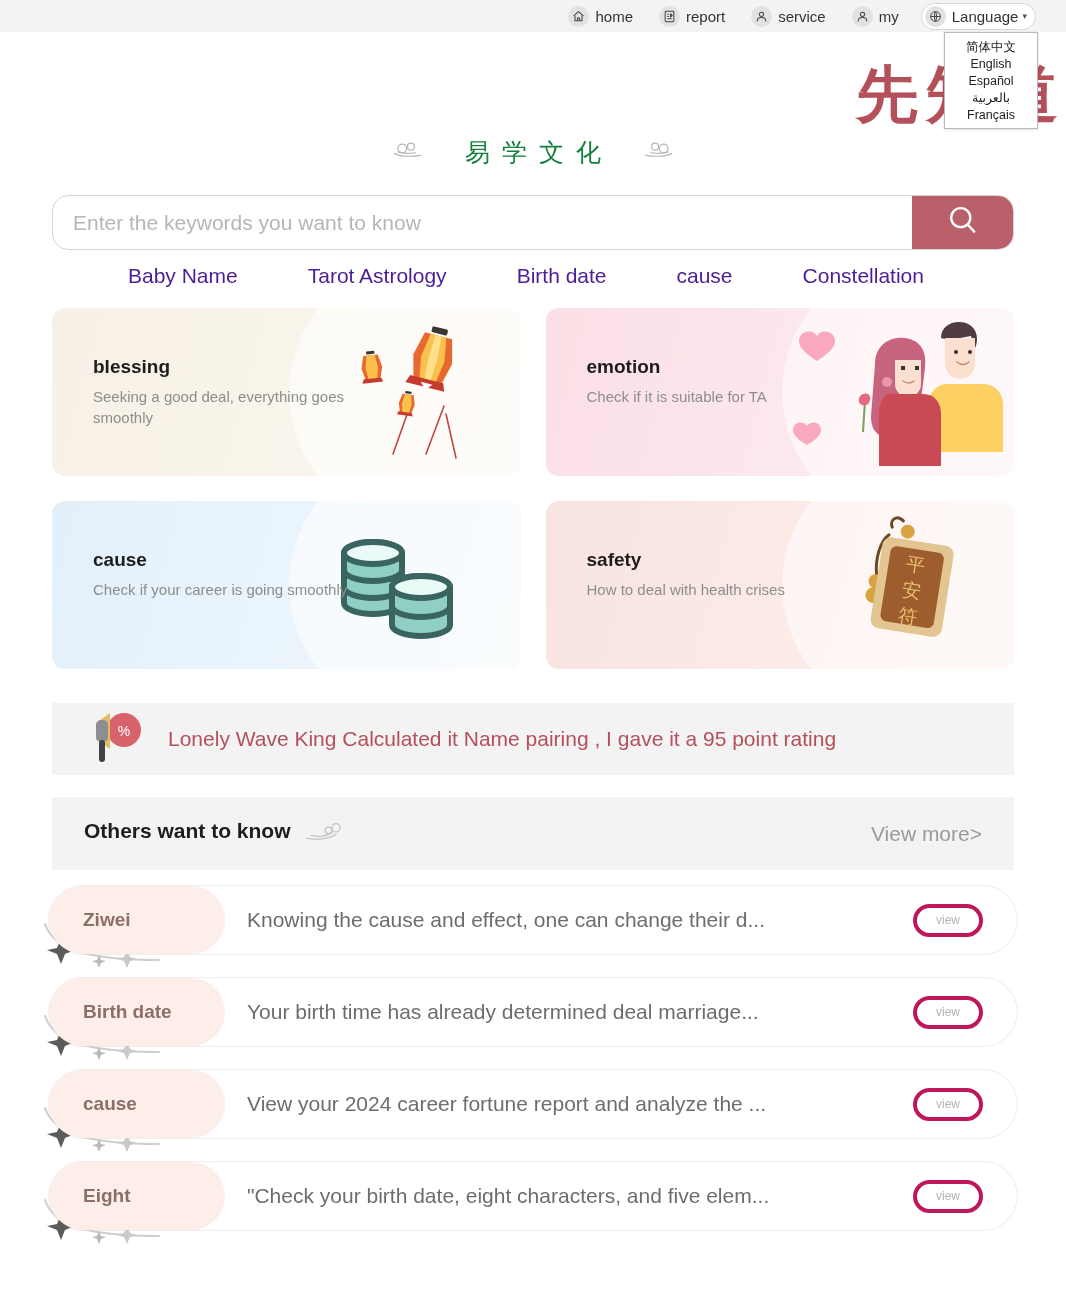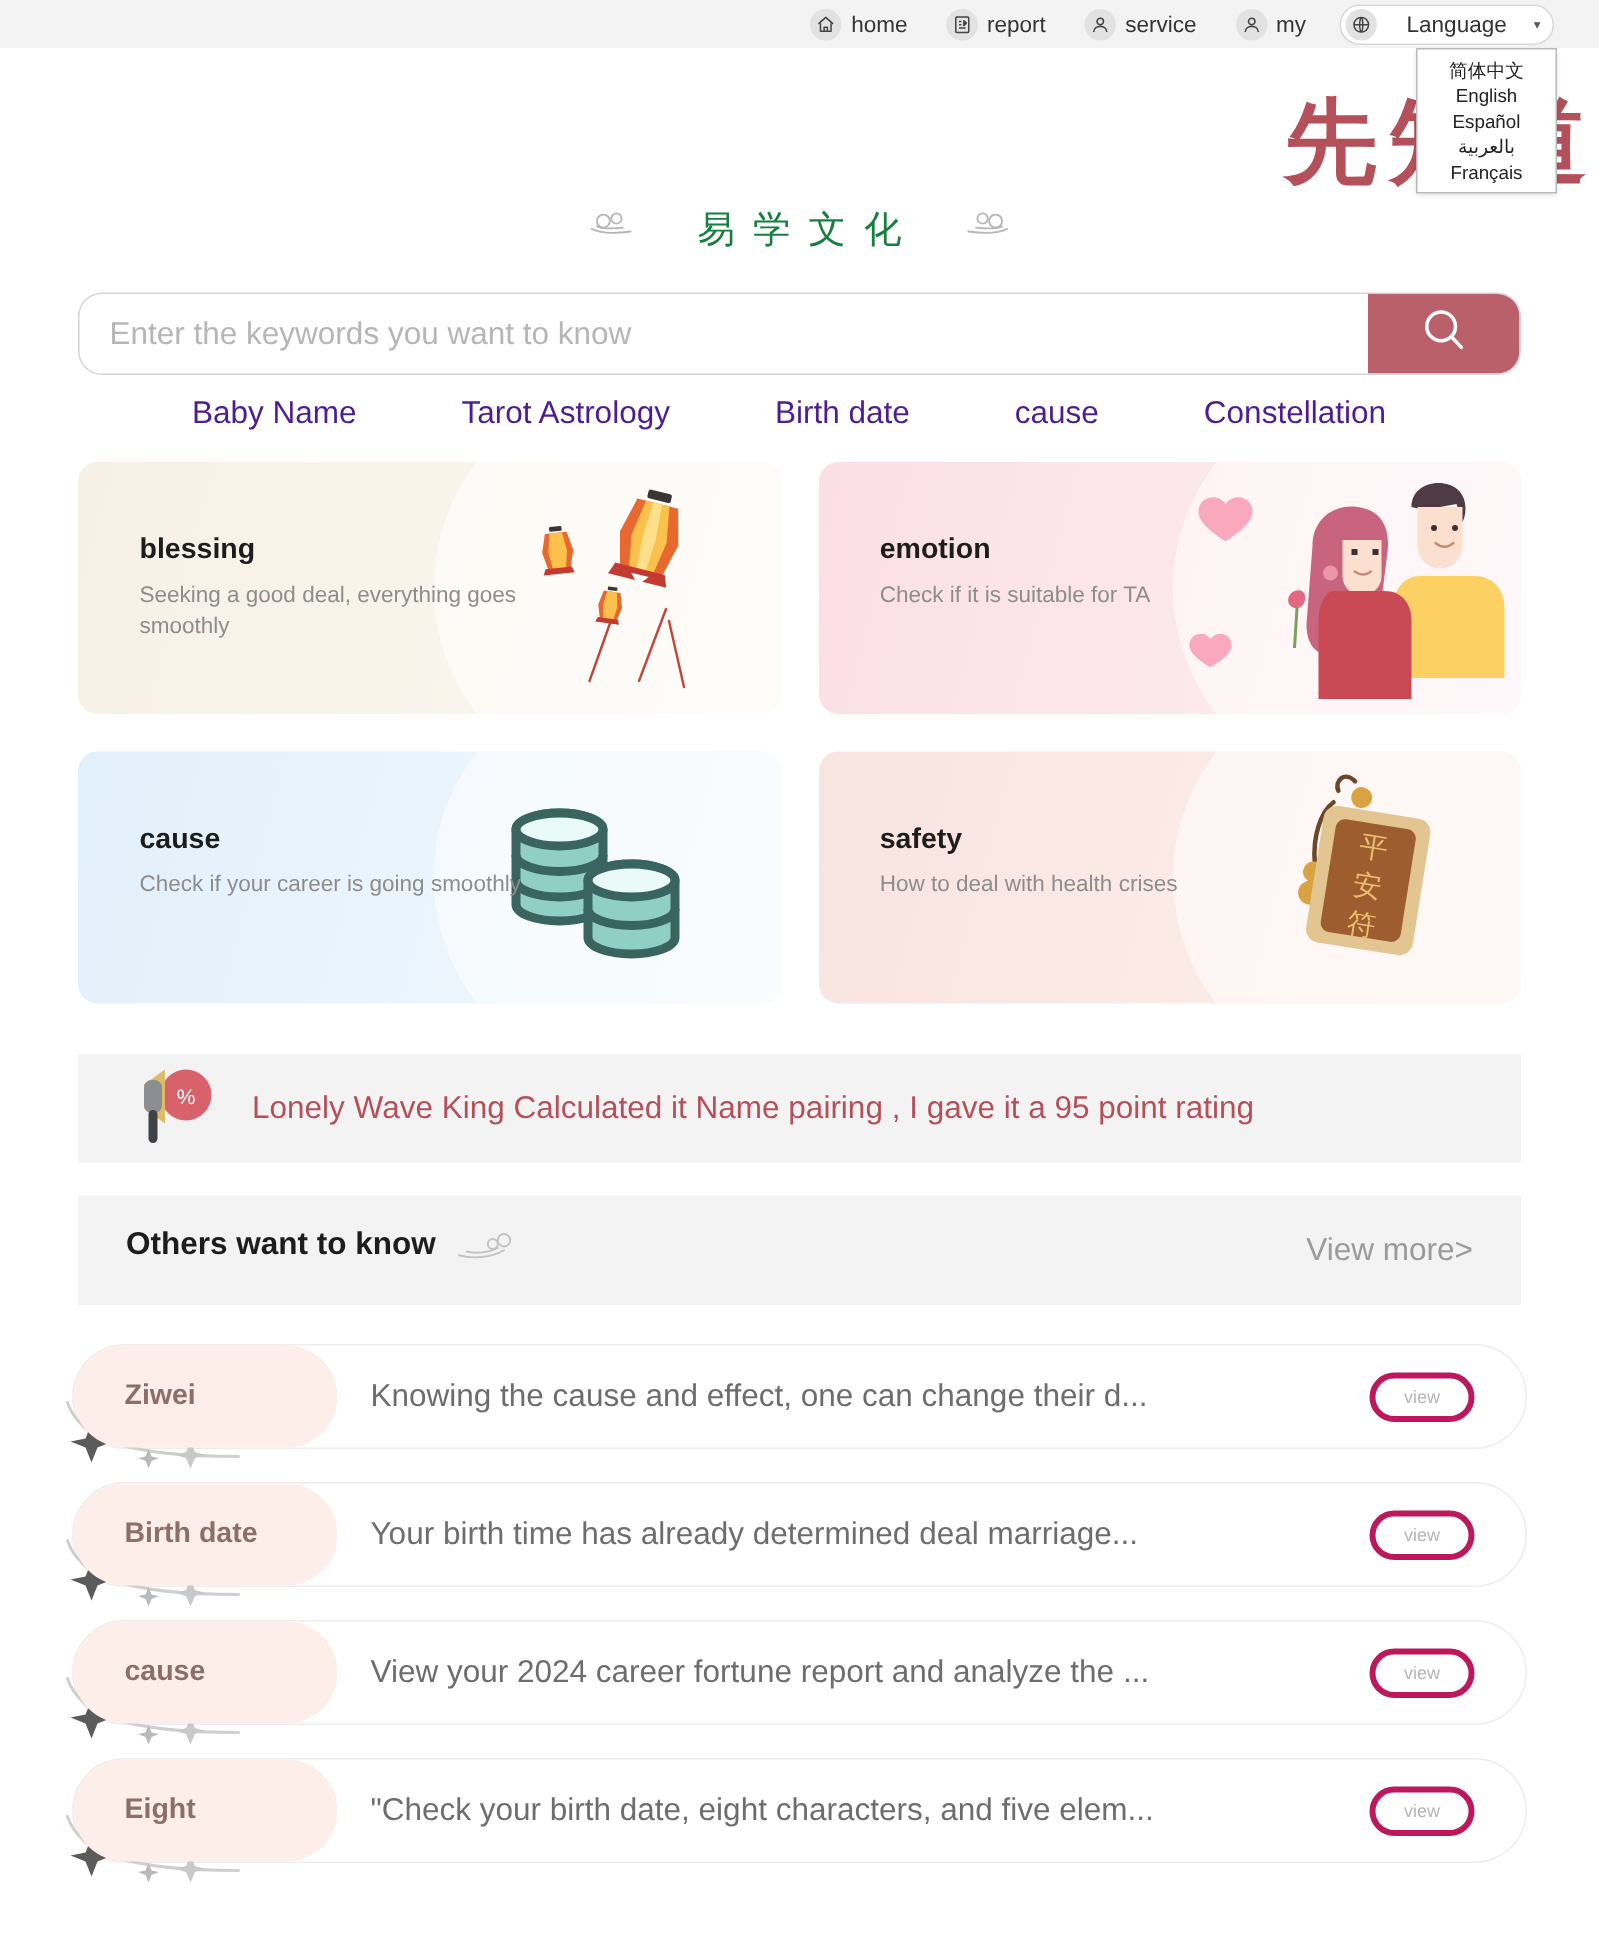--- a/index.html
+++ b/index.html
@@ -28,21 +28,21 @@
   }
   .nav-ico {
     width: 21px; height: 21px; border-radius: 50%;
     background: #e2e2e2;
     display: flex; align-items: center; justify-content: center;
     flex: none;
   }
   .nav-ico svg { display:block; }
   .lang-wrap { position: relative; margin-left: 22px; }
   .lang-btn {
-    display: flex; align-items: center; gap: 20px;
+    display: flex; align-items: center; gap: 6px;
     background: #ffffff;
     border: 1px solid #d8d8d8;
     border-radius: 16px;
     padding: 2px 8px 2px 3px;
     font-size: 15px; color: #333;
     cursor: pointer;
     position: relative; z-index: 3;
   }
   .caret { font-size: 9px; color: #555; margin-left: -2px; }
   .lang-menu {
@@ -176,21 +176,21 @@
     padding: 0 32px 0 32px;
   }
   .sec-title-row { display: flex; align-items: flex-start; gap: 10px; }
   .sec-title { font-size: 21px; font-weight: 700; color: #1d1d1d; }
   .view-more {
     font-size: 21px; color: #9a9a9a; cursor: pointer;
     display: flex; align-items: center;
   }
 
   
-  .list { width: 970px; margin: 26px auto 0; }
+  .list { width: 970px; margin: 15px auto 0; }
   .row {
     position: relative;
     height: 70px;
     background: #fff;
     border: 1px solid #ededed;
     border-radius: 35px;
     display: flex; align-items: center;
     margin-bottom: 22px;
     cursor: pointer;
   }

